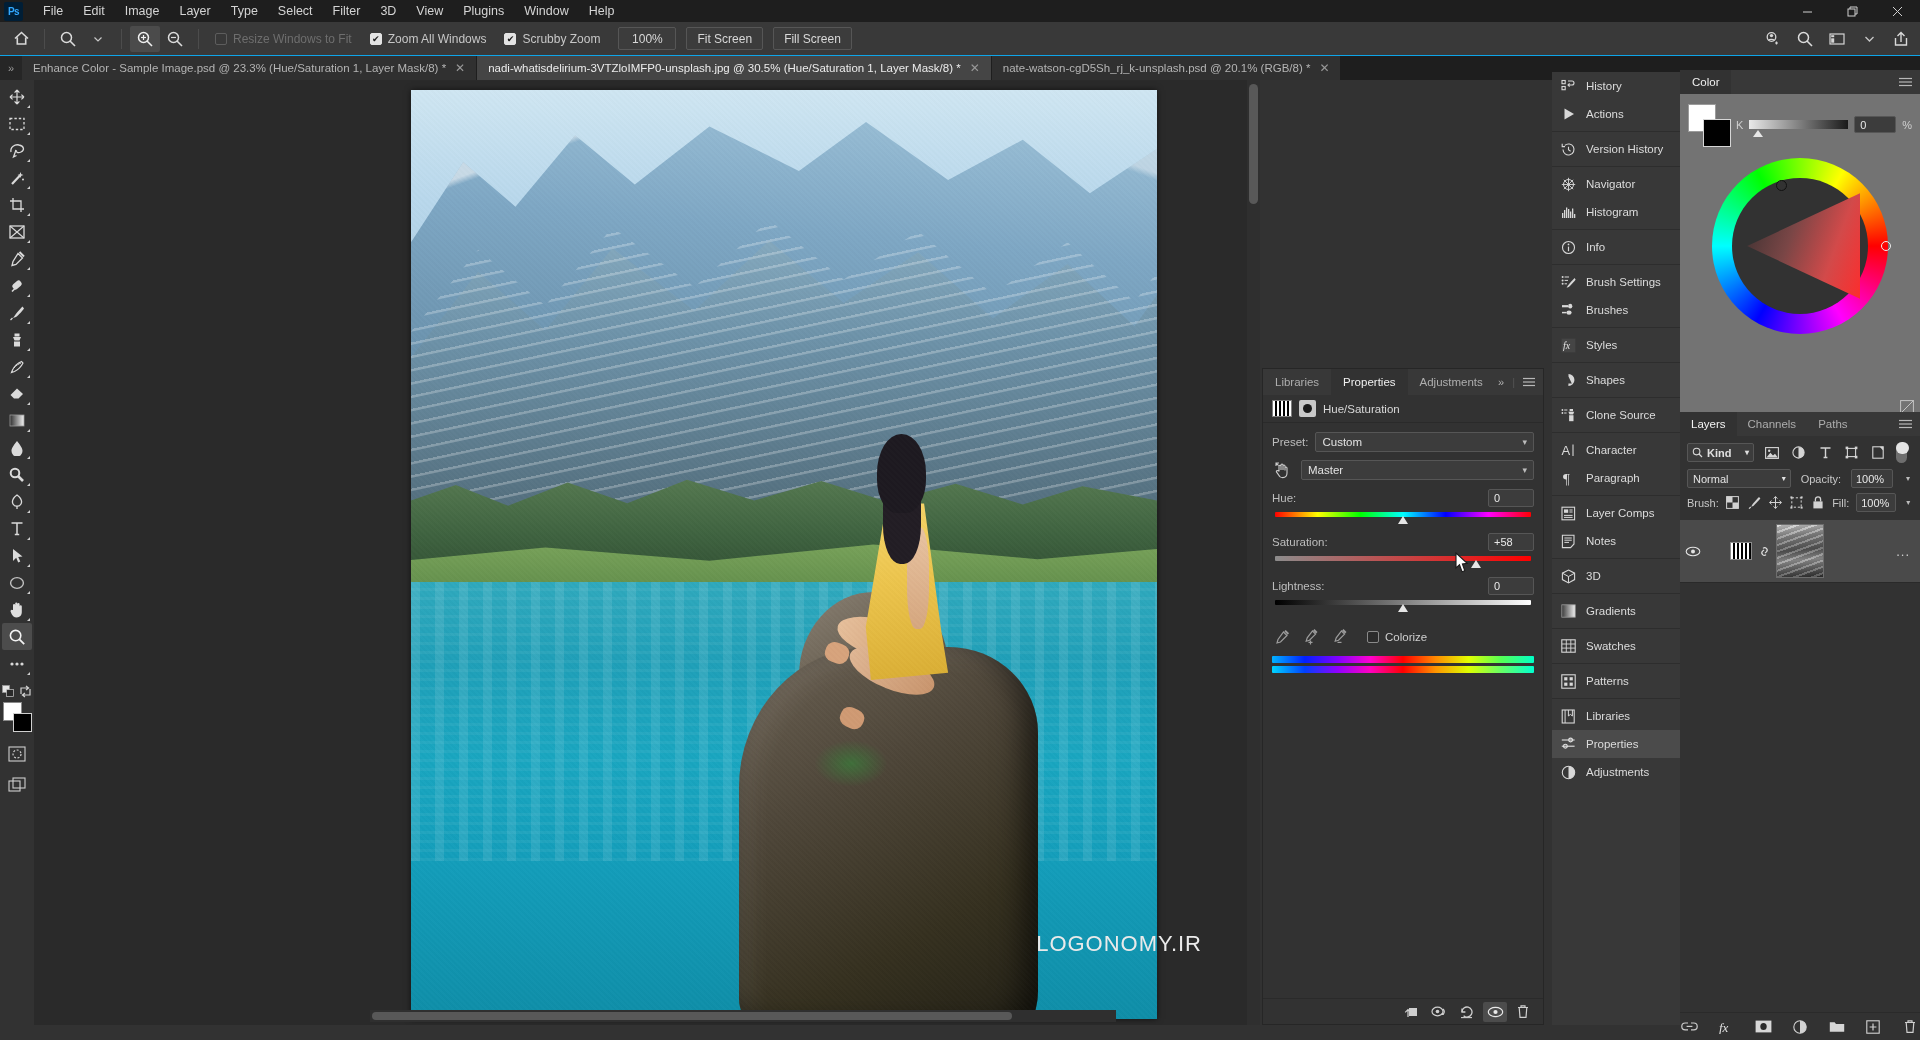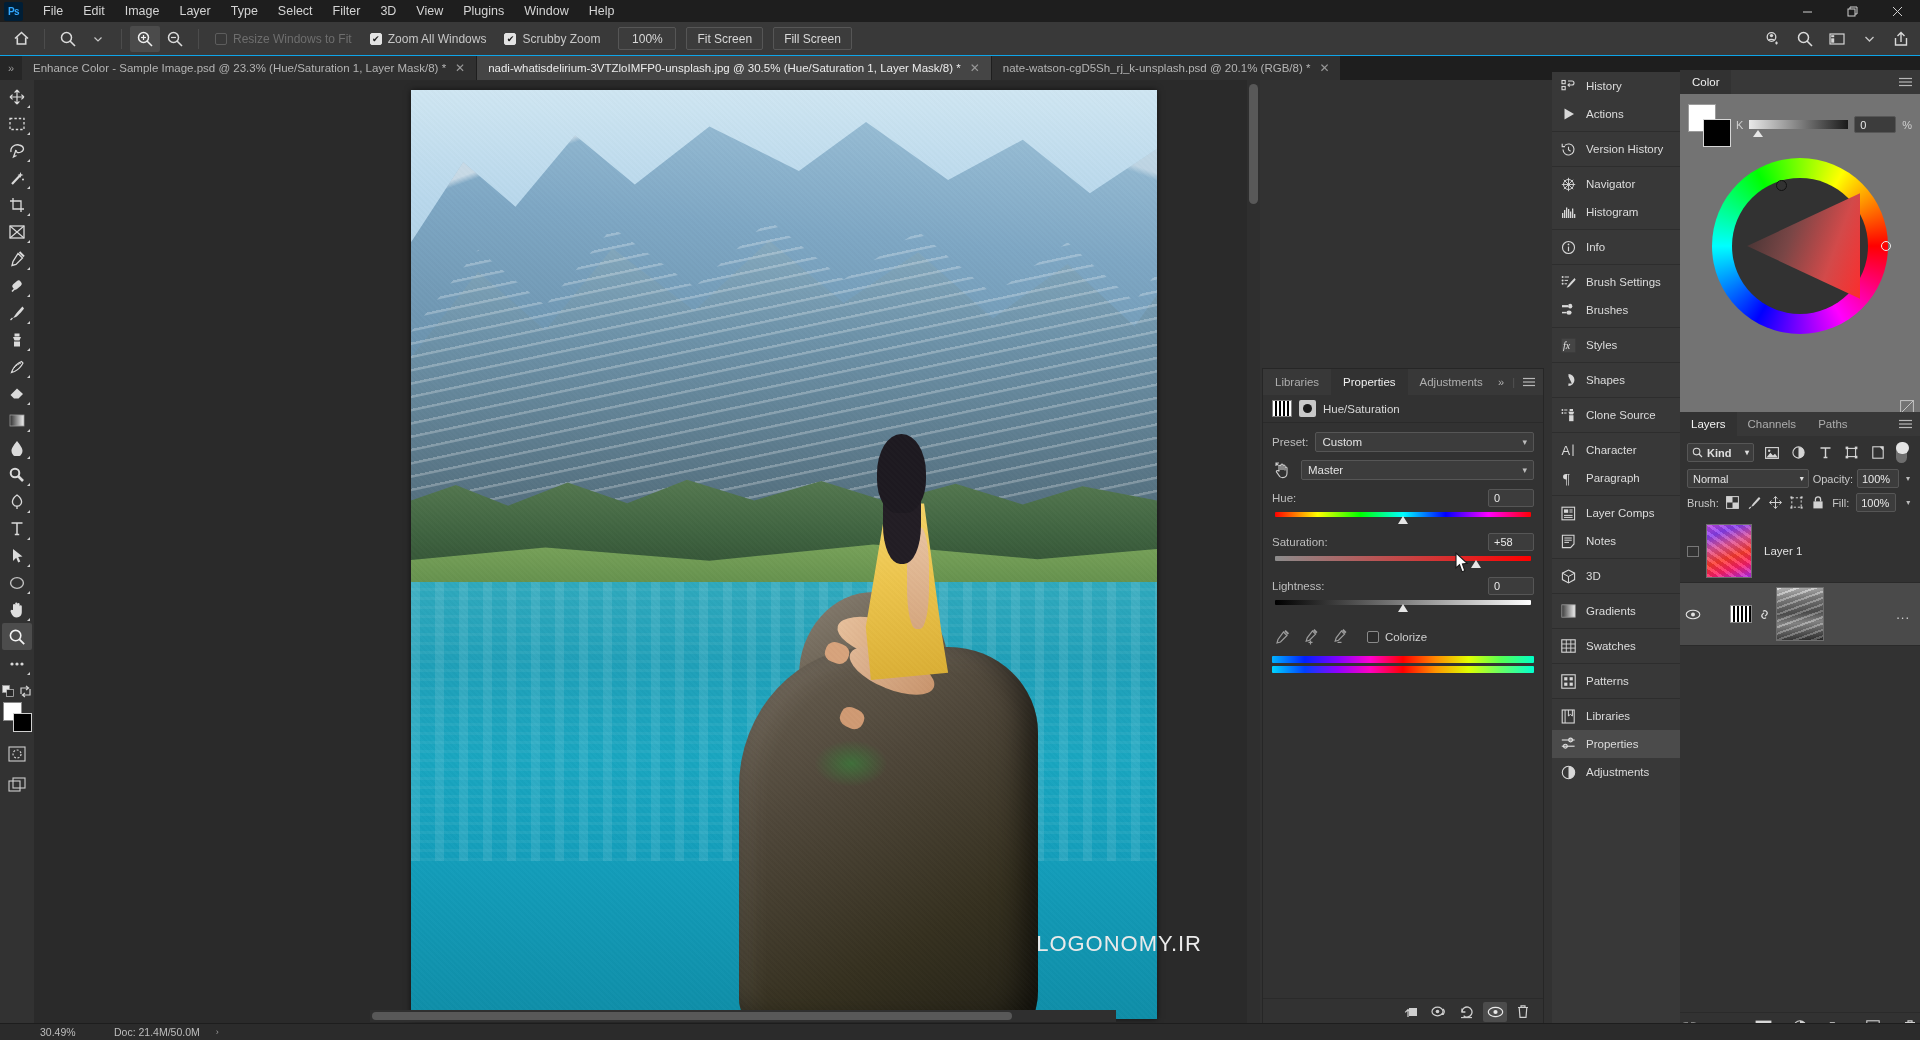--- a/index.html
+++ b/index.html
@@ -221,21 +221,21 @@
   .lp-tab{ padding:0 11px; display:flex; align-items:center; font-size:11.5px; color:#adadad;}
   .lp-tab.active{ background:#323232; color:#f2f2f2;}
   .lp-burger{ margin-left:auto; padding-right:8px; display:flex; align-items:center; color:#b8b8b8;}
   .lp-filter{ display:flex; align-items:center; gap:9px; padding:6px 13px 4px 7px;font-weight:bold;}
   .kindsel{ width:78px; height:19px; background:#3c3c3c;border:1px solid #565656;border-radius:2px;
     display:flex;align-items:center; gap:4px; padding:0 4px; font-size:11px; color:#e0e0e0; position:relative;}
   .kindsel .cv{ position:absolute; right:4px; font-size:8px;}
   .fic{ width:21px;height:19px; display:flex;align-items:center;justify-content:center; color:#d5d5d5;}
   .togl{ width:13px;height:21px; border-radius:7px; background:#6e6e6e; position:relative; margin-left:auto;}
   .togl i{ position:absolute; left:0;top:0; width:13px;height:12px;border-radius:7px; background:#e4e4e4;}
-  .lp-row{ display:flex; align-items:center; gap:4px; padding:2px 7px; font-size:11px; color:#c8c8c8;}
+  .lp-row{ display:flex; align-items:center; gap:10px; padding:2px 7px; font-size:11px; color:#c8c8c8;}
   .blendsel{ flex:1; height:19px; background:#3c3c3c;border:1px solid #565656;border-radius:2px;
     display:flex;align-items:center; padding:0 5px; font-size:11px; color:#e3e3e3; position:relative;}
   .blendsel .cv{ position:absolute; right:4px; font-size:8px;}
   .opbox{ width:42px;height:19px; background:#3c3c3c;border:1px solid #565656;border-radius:2px;
     display:flex;align-items:center;padding-left:4px;font-size:11px;color:#e8e8e8;}
   .mini-cv{ font-size:8px; color:#bcbcbc; width:10px; text-align:center;}
   .lockrow{ display:flex; align-items:center; gap:7px; padding:3px 7px 5px 7px; font-size:11px;}
   .lk{ width:15px;height:15px; display:flex;align-items:center;justify-content:center;color:#d2d2d2;}
   .layers-list{ position:absolute; left:0; top:108px; width:100%; height:460px; overflow:hidden;}
   .layer{ display:flex; align-items:center; height:63px; border-bottom:1px solid #2a2a2a; position:relative;}
@@ -1194,31 +1194,20 @@
             <path d="M3.4 5.4 V3.4 a2.6 2.6 0 0 1 5.2 0 V5.4" fill="none" stroke="#d2d2d2" stroke-width="1.3"></path>
           </svg>
       </span>
       <span style="margin-left:auto">Fill:</span>
       <span class="opbox">100%</span>
       <span class="mini-cv">▾</span>
     </div>
 
     <div class="layers-list">
 
-      <div class="layer">
-        <span class="eye">
-          <svg width="14" height="13" viewBox="0 0 14 13">
-              <rect x="1.5" y="1.5" width="11" height="10" fill="none" stroke="#777" stroke-width="1"></rect>
-            </svg>
-        </span>
-        <span class="lthumb">
-            <i class="th-psych"></i>
-          </span>
-        <span class="lname">Layer 1</span>
-      </div>
 
       <div class="layer selected">
         <span class="eye">
           <svg width="16" height="11" viewBox="0 0 16 11">
               <ellipse cx="8" cy="5.5" rx="6.8" ry="4.2" fill="none" stroke="#e2e2e2" stroke-width="1.1"></ellipse>
               <circle cx="8" cy="5.5" r="2" fill="#e2e2e2"></circle>
             </svg>
         </span>
         <span class="adjthumb"></span>
         <span class="linkic">
@@ -1273,19 +1262,14 @@
           </svg>
       </span>
       <span class="lf">
         <svg width="14" height="15" viewBox="0 0 14 15">
             <path d="M2 3.5 H12 M5 3.5 V1.8 H9 V3.5 M3.2 3.5 L4 13.4 H10 L10.8 3.5" fill="none" stroke="#cfcfcf" stroke-width="1.2"></path>
           </svg>
       </span>
     </div>
   </div>
 
-  <div class="statusbar">
-    <span class="zoomval">30.49%</span>
-    <span class="docinfo">Doc: 21.4M/50.0M</span>
-    <span class="stchev">›</span>
-  </div>
 
 </div>
 
 </body></html>

